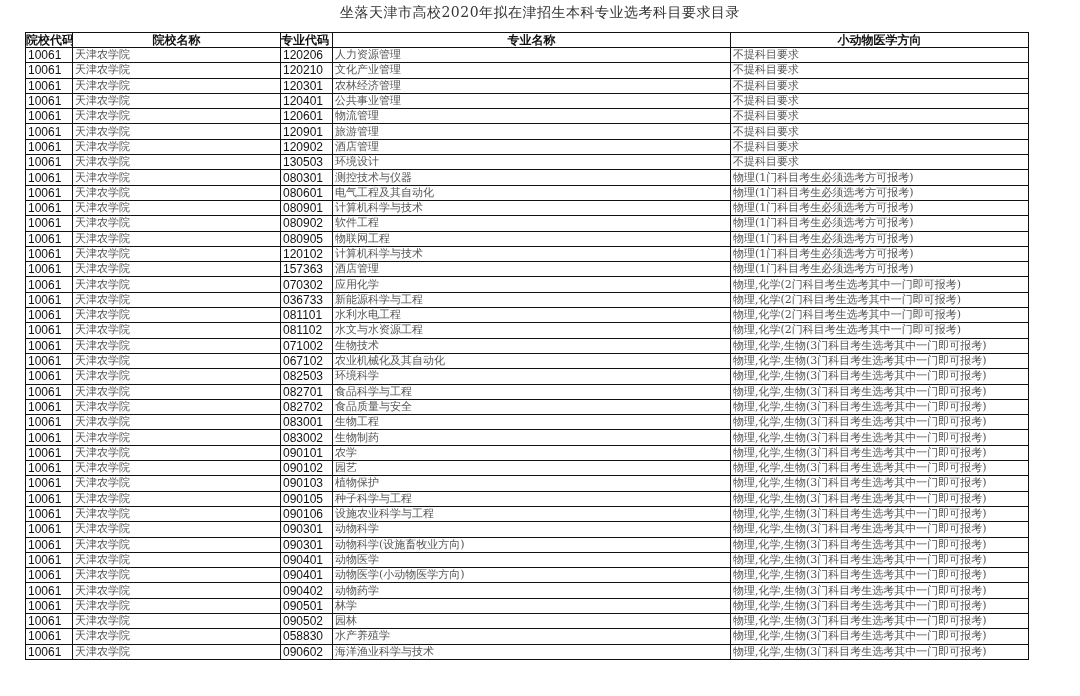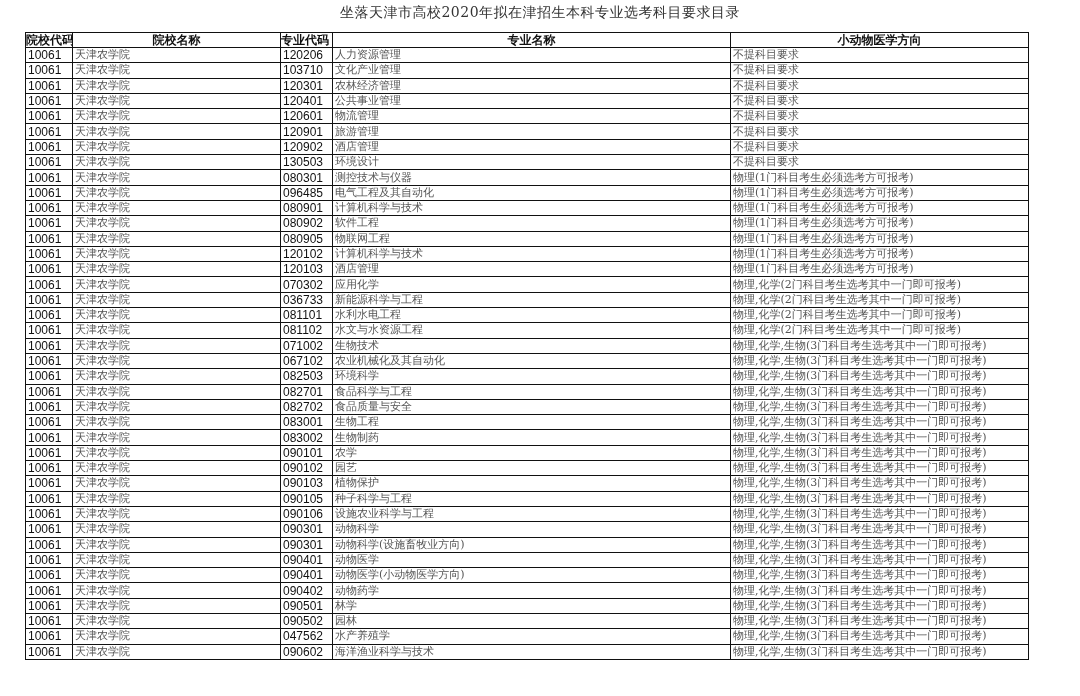--- a/index.html
+++ b/index.html
@@ -52,21 +52,21 @@
       <tr>
         <td class="num">10061</td>
         <td class="cn">天津农学院</td>
         <td class="num">120206</td>
         <td class="cn">人力资源管理</td>
         <td class="cn">不提科目要求</td>
       </tr>
       <tr>
         <td class="num">10061</td>
         <td class="cn">天津农学院</td>
-        <td class="num">103710</td>
+        <td class="num">120210</td>
         <td class="cn">文化产业管理</td>
         <td class="cn">不提科目要求</td>
       </tr>
       <tr>
         <td class="num">10061</td>
         <td class="cn">天津农学院</td>
         <td class="num">120301</td>
         <td class="cn">农林经济管理</td>
         <td class="cn">不提科目要求</td>
       </tr>
@@ -108,21 +108,21 @@
       <tr>
         <td class="num">10061</td>
         <td class="cn">天津农学院</td>
         <td class="num">080301</td>
         <td class="cn">测控技术与仪器</td>
         <td class="cn">物理(1门科目考生必须选考方可报考)</td>
       </tr>
       <tr>
         <td class="num">10061</td>
         <td class="cn">天津农学院</td>
-        <td class="num">096485</td>
+        <td class="num">080601</td>
         <td class="cn">电气工程及其自动化</td>
         <td class="cn">物理(1门科目考生必须选考方可报考)</td>
       </tr>
       <tr>
         <td class="num">10061</td>
         <td class="cn">天津农学院</td>
         <td class="num">080901</td>
         <td class="cn">计算机科学与技术</td>
         <td class="cn">物理(1门科目考生必须选考方可报考)</td>
       </tr>
@@ -143,21 +143,21 @@
       <tr>
         <td class="num">10061</td>
         <td class="cn">天津农学院</td>
         <td class="num">120102</td>
         <td class="cn">计算机科学与技术</td>
         <td class="cn">物理(1门科目考生必须选考方可报考)</td>
       </tr>
       <tr>
         <td class="num">10061</td>
         <td class="cn">天津农学院</td>
-        <td class="num">120103</td>
+        <td class="num">157363</td>
         <td class="cn">酒店管理</td>
         <td class="cn">物理(1门科目考生必须选考方可报考)</td>
       </tr>
       <tr>
         <td class="num">10061</td>
         <td class="cn">天津农学院</td>
         <td class="num">070302</td>
         <td class="cn">应用化学</td>
         <td class="cn">物理,化学(2门科目考生选考其中一门即可报考)</td>
       </tr>
@@ -311,21 +311,21 @@
       <tr>
         <td class="num">10061</td>
         <td class="cn">天津农学院</td>
         <td class="num">090502</td>
         <td class="cn">园林</td>
         <td class="cn">物理,化学,生物(3门科目考生选考其中一门即可报考)</td>
       </tr>
       <tr>
         <td class="num">10061</td>
         <td class="cn">天津农学院</td>
-        <td class="num">047562</td>
+        <td class="num">058830</td>
         <td class="cn">水产养殖学</td>
         <td class="cn">物理,化学,生物(3门科目考生选考其中一门即可报考)</td>
       </tr>
       <tr>
         <td class="num">10061</td>
         <td class="cn">天津农学院</td>
         <td class="num">090602</td>
         <td class="cn">海洋渔业科学与技术</td>
         <td class="cn">物理,化学,生物(3门科目考生选考其中一门即可报考)</td>
       </tr>

